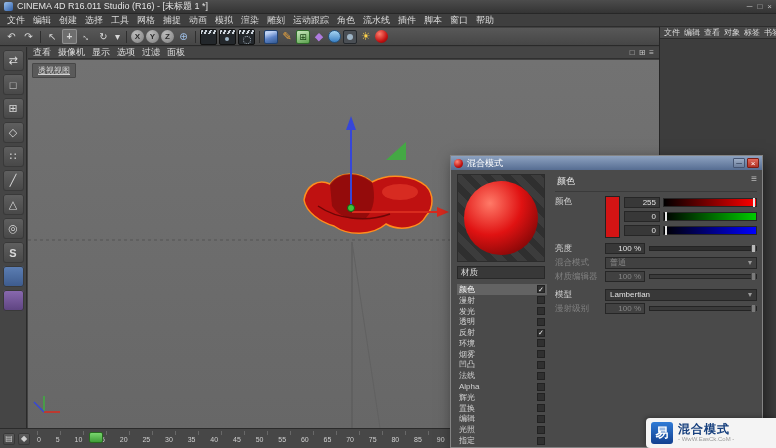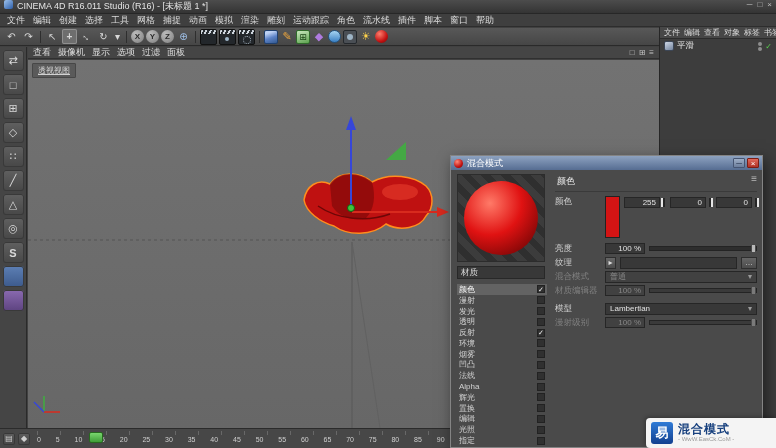--- a/index.html
+++ b/index.html
@@ -2,21 +2,21 @@
 <html><head>
 <meta charset="utf-8">
 <style>
   html,body{margin:0;padding:0;background:#222;}
   .screen{position:relative;width:776px;height:448px;overflow:hidden;
     font-family:"Liberation Sans","DejaVu Sans",sans-serif;color:#d6d6d6;
     background:#414141;font-size:9px;-webkit-user-select:none;user-select:none;}
   
   .titlebar{position:absolute;left:0;top:0;width:776px;height:14px;
     background:linear-gradient(#4c4c4c,#343434);border-bottom:1px solid #272727;
-    display:flex;align-items:flex-start;gap:4px;padding:0 4px;box-sizing:border-box;color:#e4e4e4;}
+    display:flex;align-items:center;gap:4px;padding:0 4px;box-sizing:border-box;color:#e4e4e4;}
   .appicon{width:9px;height:9px;border-radius:2px;background:linear-gradient(140deg,#9fc4ef,#2c5da8);flex:none;}
   .wbtns{margin-left:auto;display:flex;gap:5px;color:#bdbdbd;font-size:8px;}
   .wbtns span{cursor:default;}
   
   .menubar{position:absolute;left:0;top:14px;width:776px;height:13px;background:#3f3f3f;
     border-bottom:1px solid #2d2d2d;display:flex;align-items:center;padding:0 3px;box-sizing:border-box;}
   .mi{padding:1px 4px;font-size:9px;color:#dcdcdc;white-space:nowrap;}
   
   .toolbar{position:absolute;left:0;top:28px;width:659px;height:18px;
     background:linear-gradient(#585858,#464646);border-bottom:1px solid #2a2a2a;
@@ -119,21 +119,21 @@
   .nf{width:36px;height:11px;background:#383838;border:1px solid #262626;box-sizing:border-box;
     color:#e0e0e0;font-size:8px;display:flex;align-items:center;justify-content:flex-end;padding:0 3px;flex:none;}
   .slider{flex:1;height:5px;background:#2e2e2e;border:1px solid #242424;box-sizing:border-box;position:relative;}
   .knob{position:absolute;top:-3px;width:5px;height:9px;background:#b9b9b9;border:1px solid #4a4a4a;box-sizing:border-box;}
   .knob.orange{background:#e8a33d;border-color:#8a5d14;}
   .dd{flex:1;height:12px;background:#383838;border:1px solid #262626;box-sizing:border-box;color:#e0e0e0;
     font-size:8px;display:flex;align-items:center;padding:0 4px;gap:4px;}
   .dd .car{margin-left:auto;color:#9a9a9a;}
   .colorblock{display:flex;gap:4px;margin-bottom:3px;}
   .swatch{width:13px;height:40px;background:#d41414;border:1px solid #222;flex:none;}
-  .sliders{flex:1;display:flex;flex-direction:row;gap:2px;justify-content:space-between;}
+  .sliders{flex:1;display:flex;flex-direction:column;gap:2px;}
   .srow{display:flex;align-items:center;gap:3px;height:12px;}
   .grad{flex:1;height:9px;border:1px solid #262626;position:relative;box-sizing:border-box;}
   .grad .gh{position:absolute;top:-1px;bottom:-1px;width:2px;background:#e6e6e6;}
   .texfield{flex:1;height:12px;background:#383838;border:1px solid #262626;box-sizing:border-box;}
   .sqbtn{width:16px;height:12px;background:linear-gradient(#666,#4c4c4c);border:1px solid #2e2e2e;
     box-sizing:border-box;color:#ddd;font-size:8px;display:flex;align-items:center;justify-content:center;flex:none;}
   .prow.dis .lbl{color:#818181;}
   .prow.dis .nf{color:#868686;background:#414141;}
   .prow.dis .dd{color:#868686;background:#414141;}
   .prow.dis .slider{background:#3a3a3a;}
@@ -279,29 +279,20 @@
 
   <div class="rpanel">
     <div class="ommenu">
       <span class="mi">文件</span>
       <span class="mi">编辑</span>
       <span class="mi">查看</span>
       <span class="mi">对象</span>
       <span class="mi">标签</span>
       <span class="mi">书签</span>
     </div>
-    <div class="objrow">
-      <span class="oico"></span>
-      <span class="nm">平滑</span>
-      <span class="dots">
-          <i></i>
-          <i></i>
-        </span>
-      <span class="chk">✓</span>
-    </div>
   </div>
 
   <div class="timeline">
     <div class="tlico">▤</div>
     <div class="tlico">◆</div>
     <div class="ruler">
       <div class="rnums">
 
       <span>0</span>
           <span>5</span>
@@ -490,26 +481,20 @@
         </div>
 
         <div class="prow">
           <span class="lbl">亮度</span>
           <div class="nf" style="width:40px">100 %</div>
           <div class="slider">
               <div class="knob" style="right:0"></div>
             </div>
         </div>
 
-        <div class="prow">
-          <span class="lbl">纹理</span>
-          <div class="sqbtn" style="width:11px">▸</div>
-          <div class="texfield"></div>
-          <div class="sqbtn">…</div>
-        </div>
 
         <div class="prow dis">
           <span class="lbl">混合模式</span>
           <div class="dd">
             <span>普通</span>
             <span class="car">▾</span>
           </div>
         </div>
 
         <div class="prow dis">

